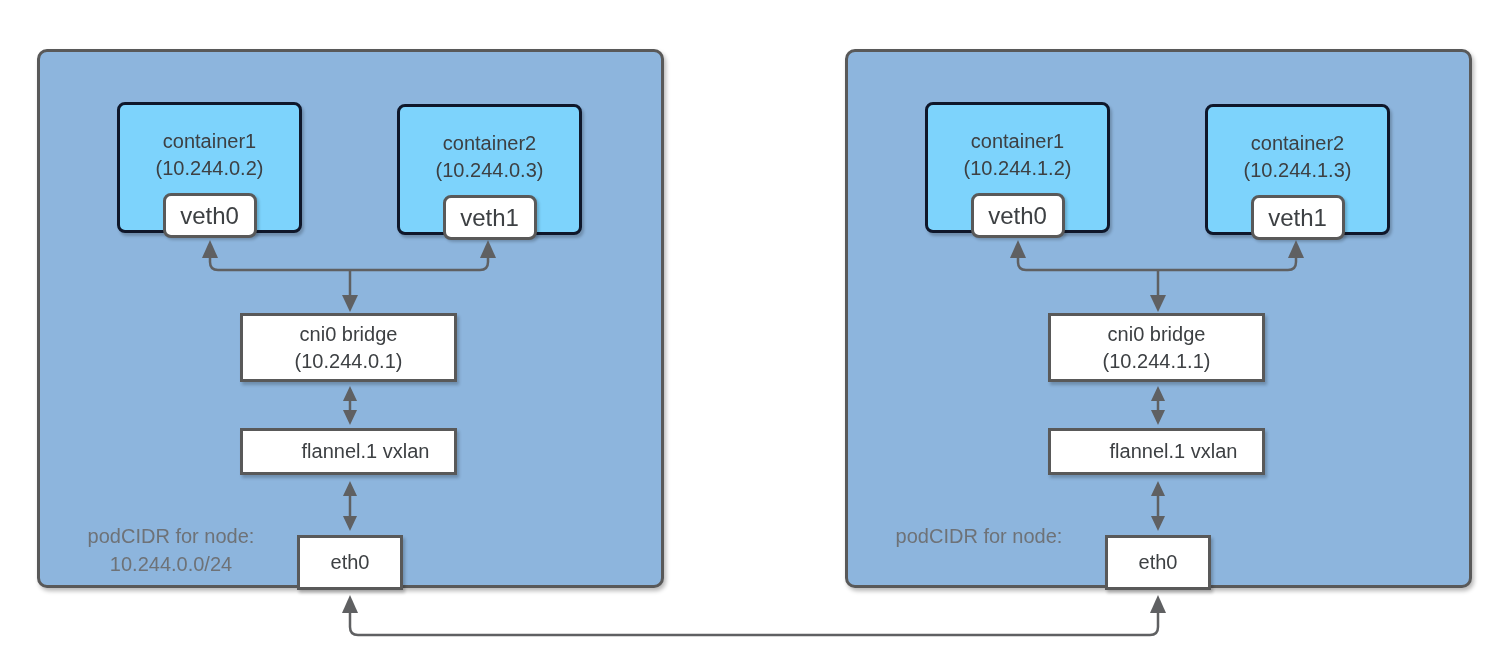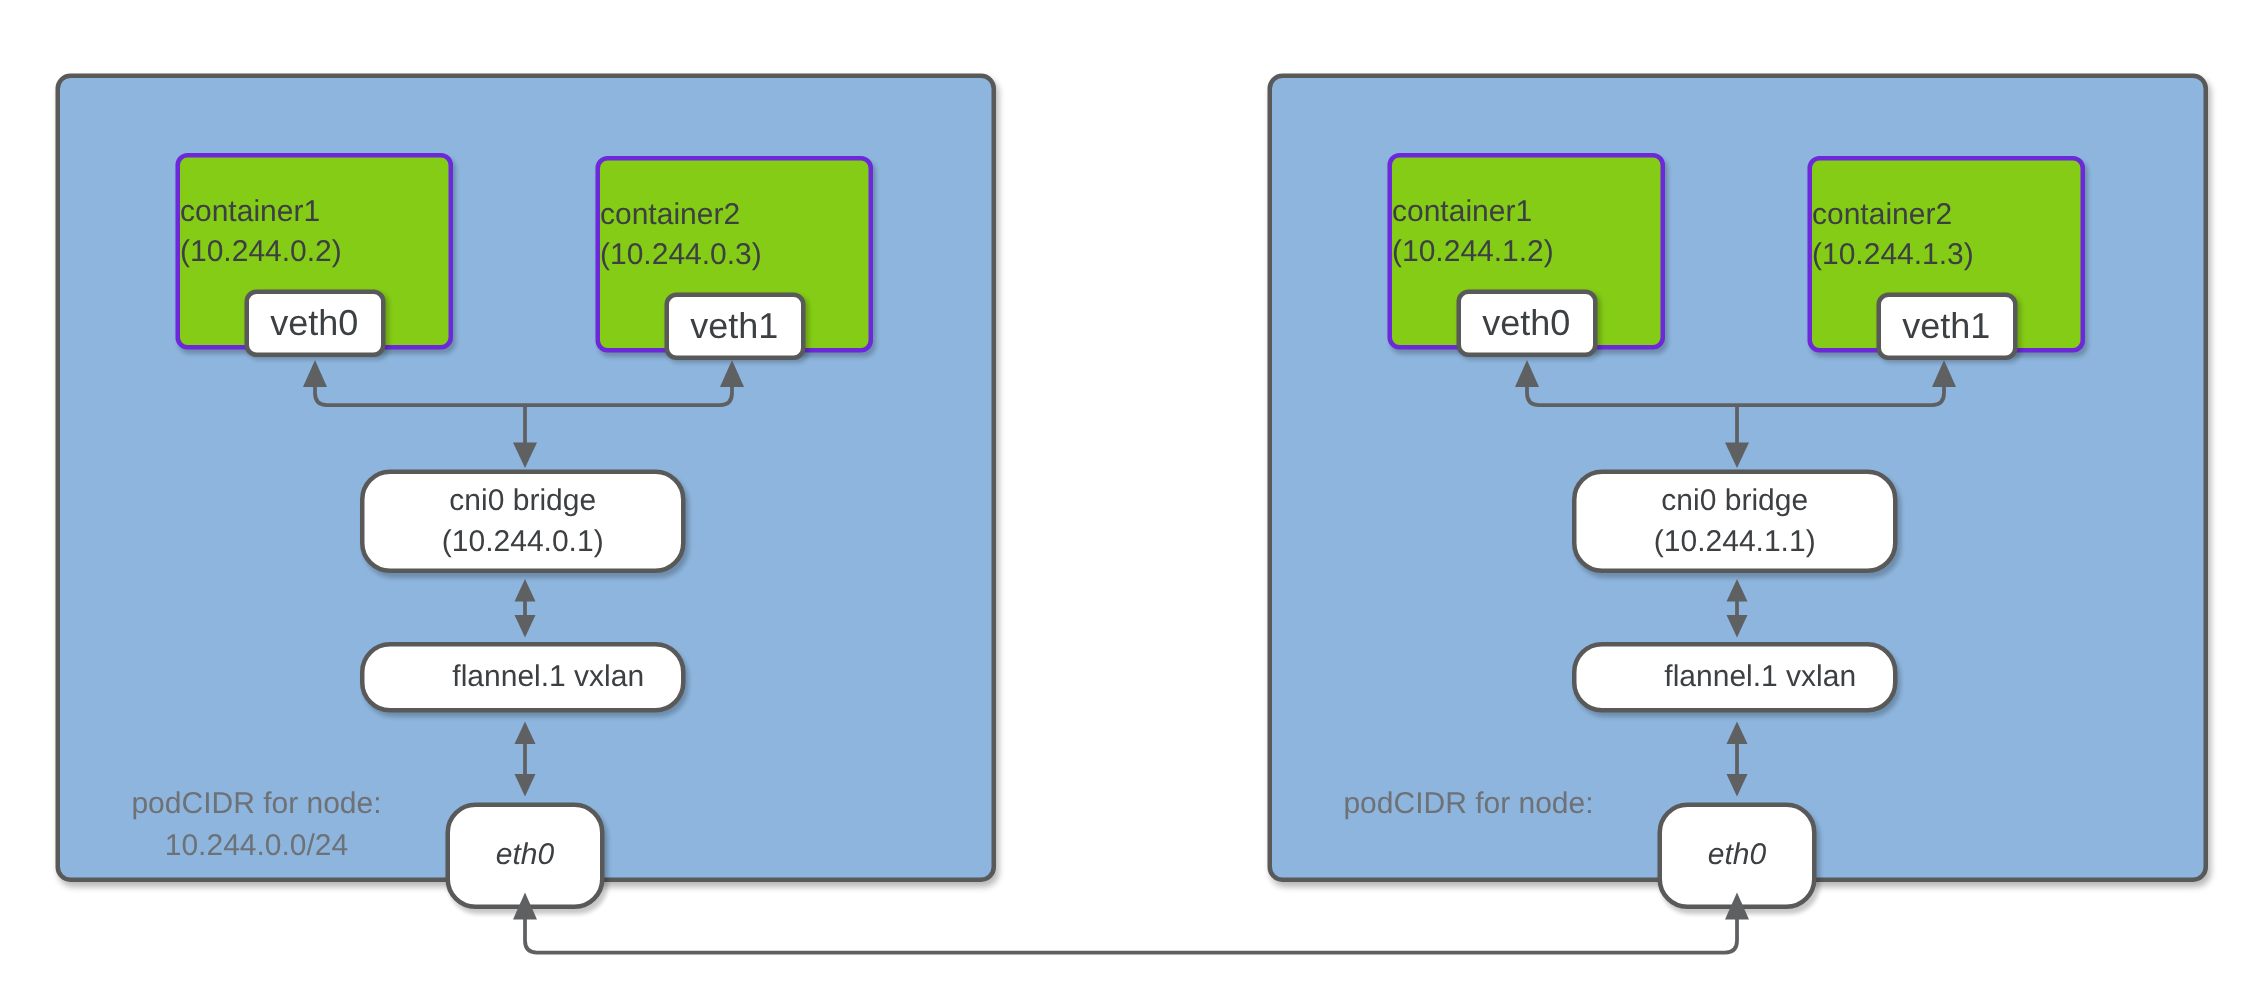--- a/index.html
+++ b/index.html
@@ -21,23 +21,24 @@
     border-radius: 10px;
     box-shadow: 2px 3px 4px rgba(0,0,0,0.28);
   }
   .node-left  { left: 37px; }
   .node-right { left: 845px; }
 
   .container-box {
     position: absolute;
     width: 185px;
     height: 131px;
-    background: #84cc16;
-    border: 3px solid #6d28d9;
+    background: #7dd3fc;
+    border: 3px solid #0f172a;
     border-radius: 8px;
+    text-align: center;
     padding-top: 23px;
     box-shadow: 2px 3px 3px rgba(0,0,0,0.22);
   }
   .container-1 { left: 77px;  top: 50px; }
   .container-2 { left: 357px; top: 52px; }
 
   .box-line {
     font-size: 20px;
     line-height: 27px;
     color: #3d4043;
@@ -58,33 +59,33 @@
     justify-content: center;
     font-size: 24px;
     color: #3d4043;
     box-shadow: 2px 2px 3px rgba(0,0,0,0.2);
   }
 
   .white-box {
     position: absolute;
     background: #ffffff;
     border: 3px solid #595959;
-    border-radius: 20px;
+    border-radius: 0;
     display: flex;
     flex-direction: column;
     align-items: center;
     justify-content: center;
     font-size: 20px;
     line-height: 27px;
     color: #3d4043;
     box-shadow: 2px 3px 3px rgba(0,0,0,0.22);
   }
   .cni0-box    { left: 200px; top: 261px; width: 217px; height: 69px; }
   .flannel-box { left: 200px; top: 376px; width: 217px; height: 47px; padding-left: 34px; }
-  .eth0-box    { left: 257px; top: 483px; width: 106px; height: 71px; font-style: italic; }
+  .eth0-box    { left: 257px; top: 483px; width: 106px; height: 55px; }
 
   .podcidr {
     position: absolute;
     left: 6px;
     top: 470px;
     width: 250px;
     text-align: center;
     font-size: 20px;
     line-height: 28px;
     color: #6e7277;

